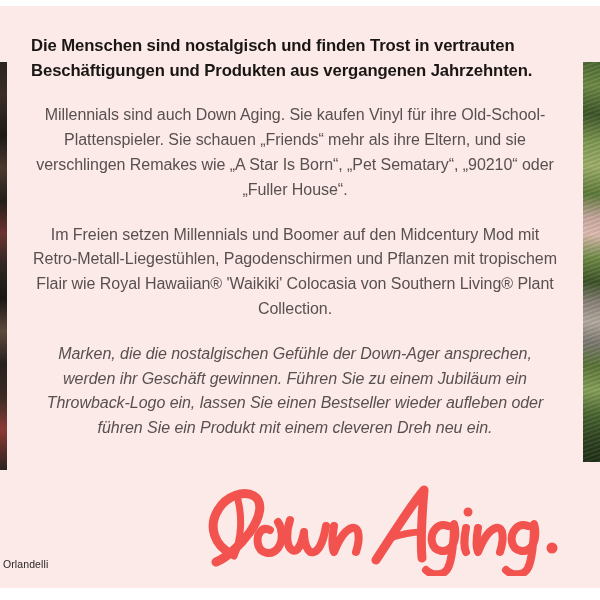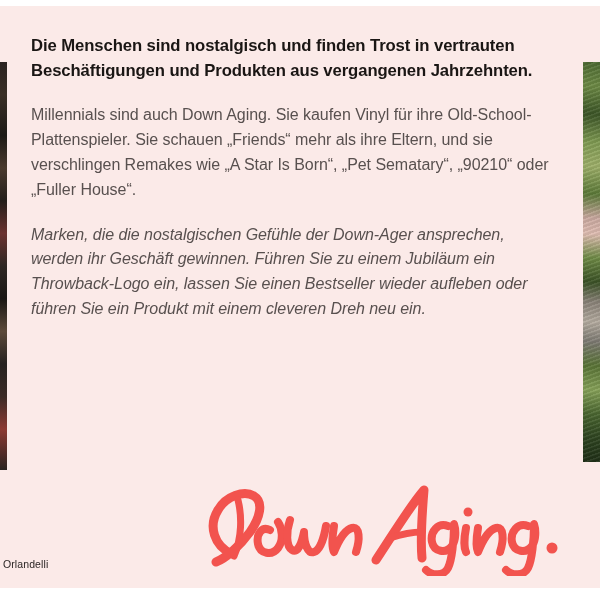--- a/index.html
+++ b/index.html
@@ -120,20 +120,21 @@
     white-space: pre-line;
   }
 
   .para {
     font-size: 16px;
     line-height: 1.55;
     color: #58504f;
     margin: 0 0 20px 0;
     letter-spacing: -0.05px;
     white-space: pre-line;
+    text-align: center;
   }
   .para.last { margin-bottom: 0; font-style: italic; }
 
   
   #brand {
     position: absolute;
     left: 198px;
     top: 476px;
     width: 378px;
     height: 100px;
@@ -164,20 +165,21 @@
     <div class="leafbg"></div>
     <div class="leafveins"></div>
   </div>
 
   <div id="article">
 
     <h1 id="headline">Die Menschen sind nostalgisch und finden Trost in vertrauten Beschäftigungen und Produkten aus vergangenen Jahrzehnten.</h1>
 
     <p class="para">Millennials sind auch Down Aging. Sie kaufen Vinyl für ihre Old-School-Plattenspieler. Sie schauen „Friends“ mehr als ihre Eltern, und sie verschlingen Remakes wie „A Star Is Born“, „Pet Sematary“, „90210“ oder „Fuller House“.</p>
 
+    <p class="para">Im Freien setzen Millennials und Boomer auf den Midcentury Mod mit Retro-Metall-Liegestühlen, Pagodenschirmen und Pflanzen mit tropischem Flair wie Royal Hawaiian® 'Waikiki' Colocasia von Southern Living® Plant Collection.</p>
 
     <p class="para last">Marken, die die nostalgischen Gefühle der Down-Ager ansprechen, werden ihr Geschäft gewinnen. Führen Sie zu einem Jubiläum ein Throwback-Logo ein, lassen Sie einen Bestseller wieder aufleben oder führen Sie ein Produkt mit einem cleveren Dreh neu ein.</p>
 
   </div>
 
   <div id="brand">
     <svg viewBox="0 0 378 100" xmlns="http://www.w3.org/2000/svg" aria-hidden="true">
       <g id="brand-strokes" fill="none" stroke="#f2534e" stroke-linecap="round" stroke-linejoin="round">
 
         <path d="M34 78 C16 70 10 50 20 34 C28 20 46 14 56 20 C66 26 62 42 52 56 C42 70 28 82 18 86" stroke-width="9"></path>

